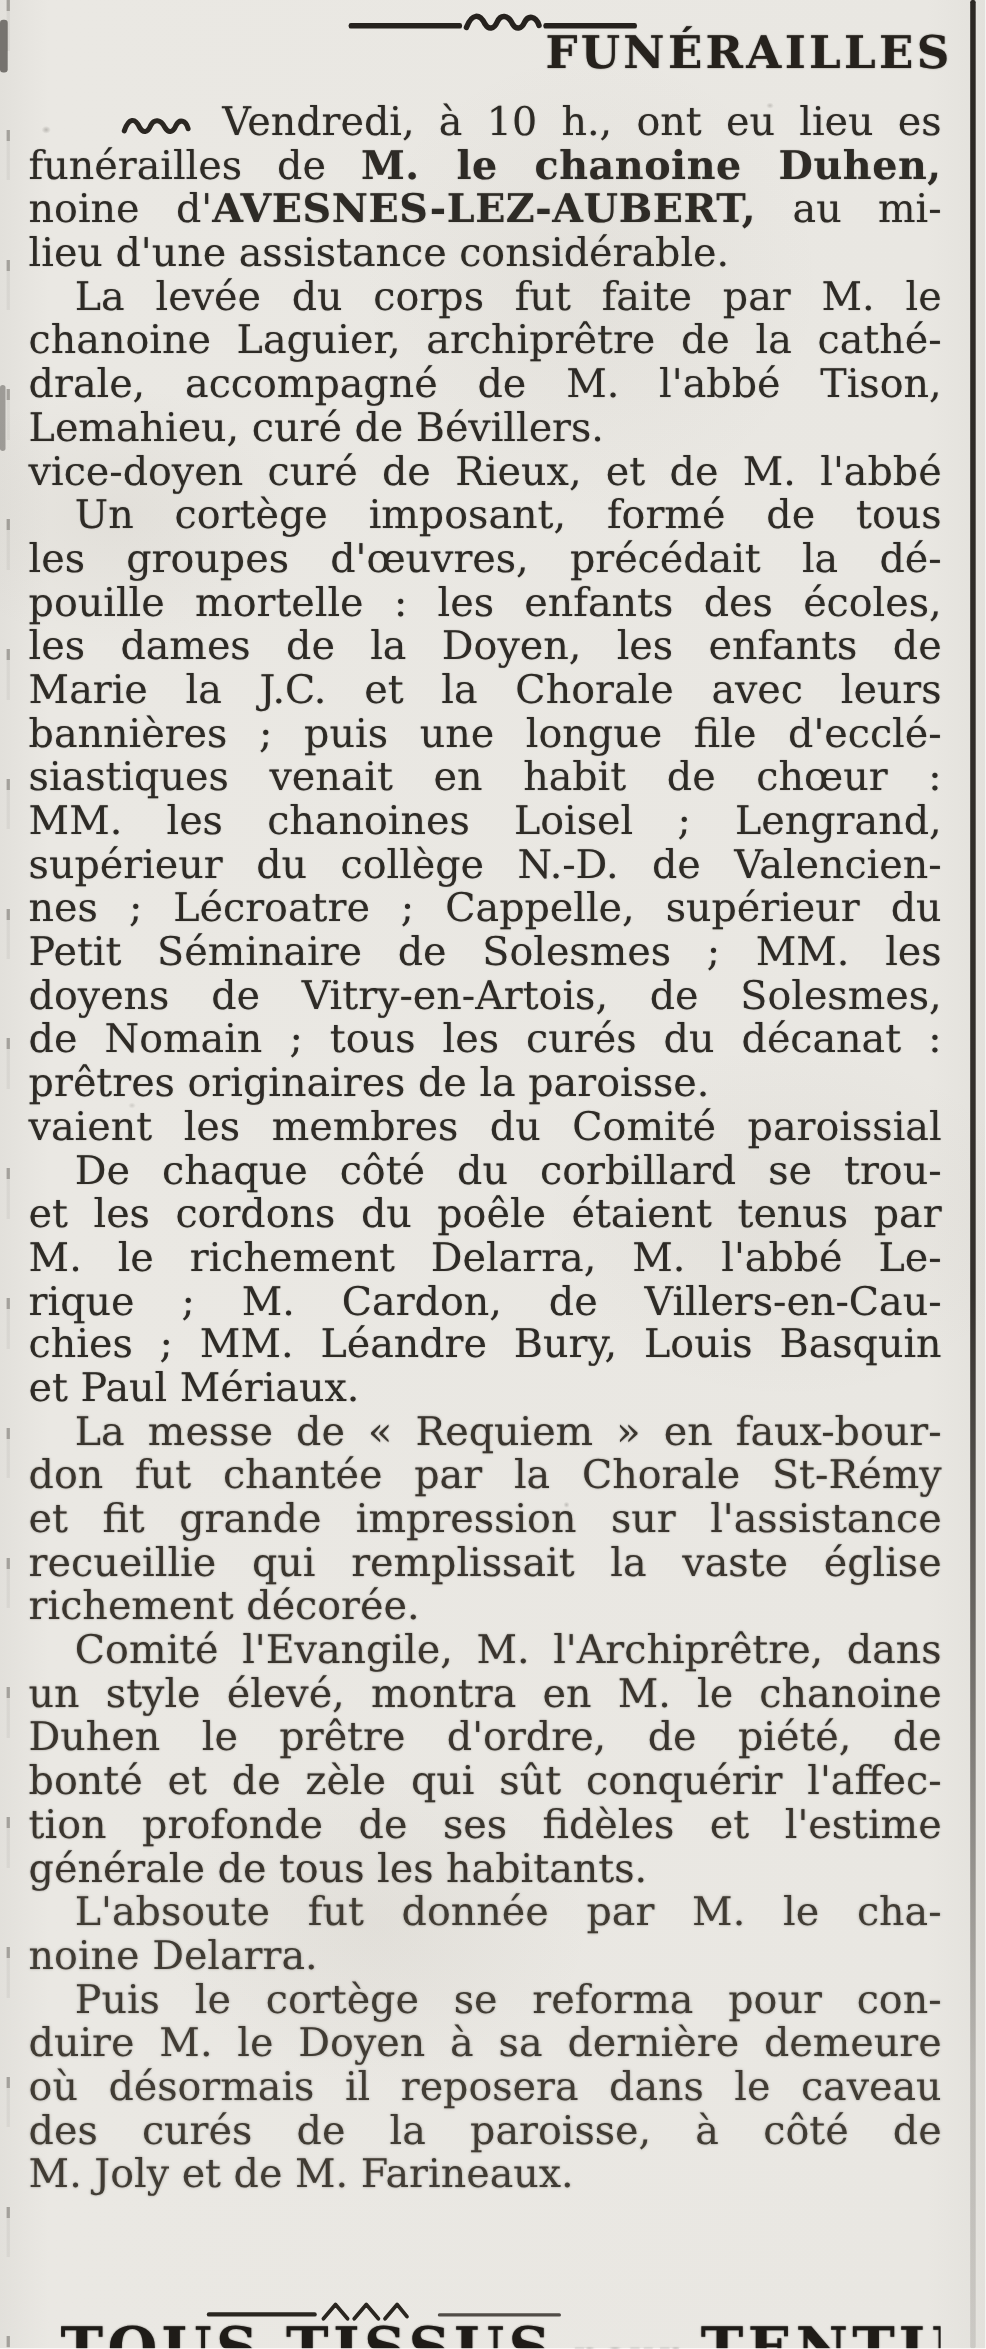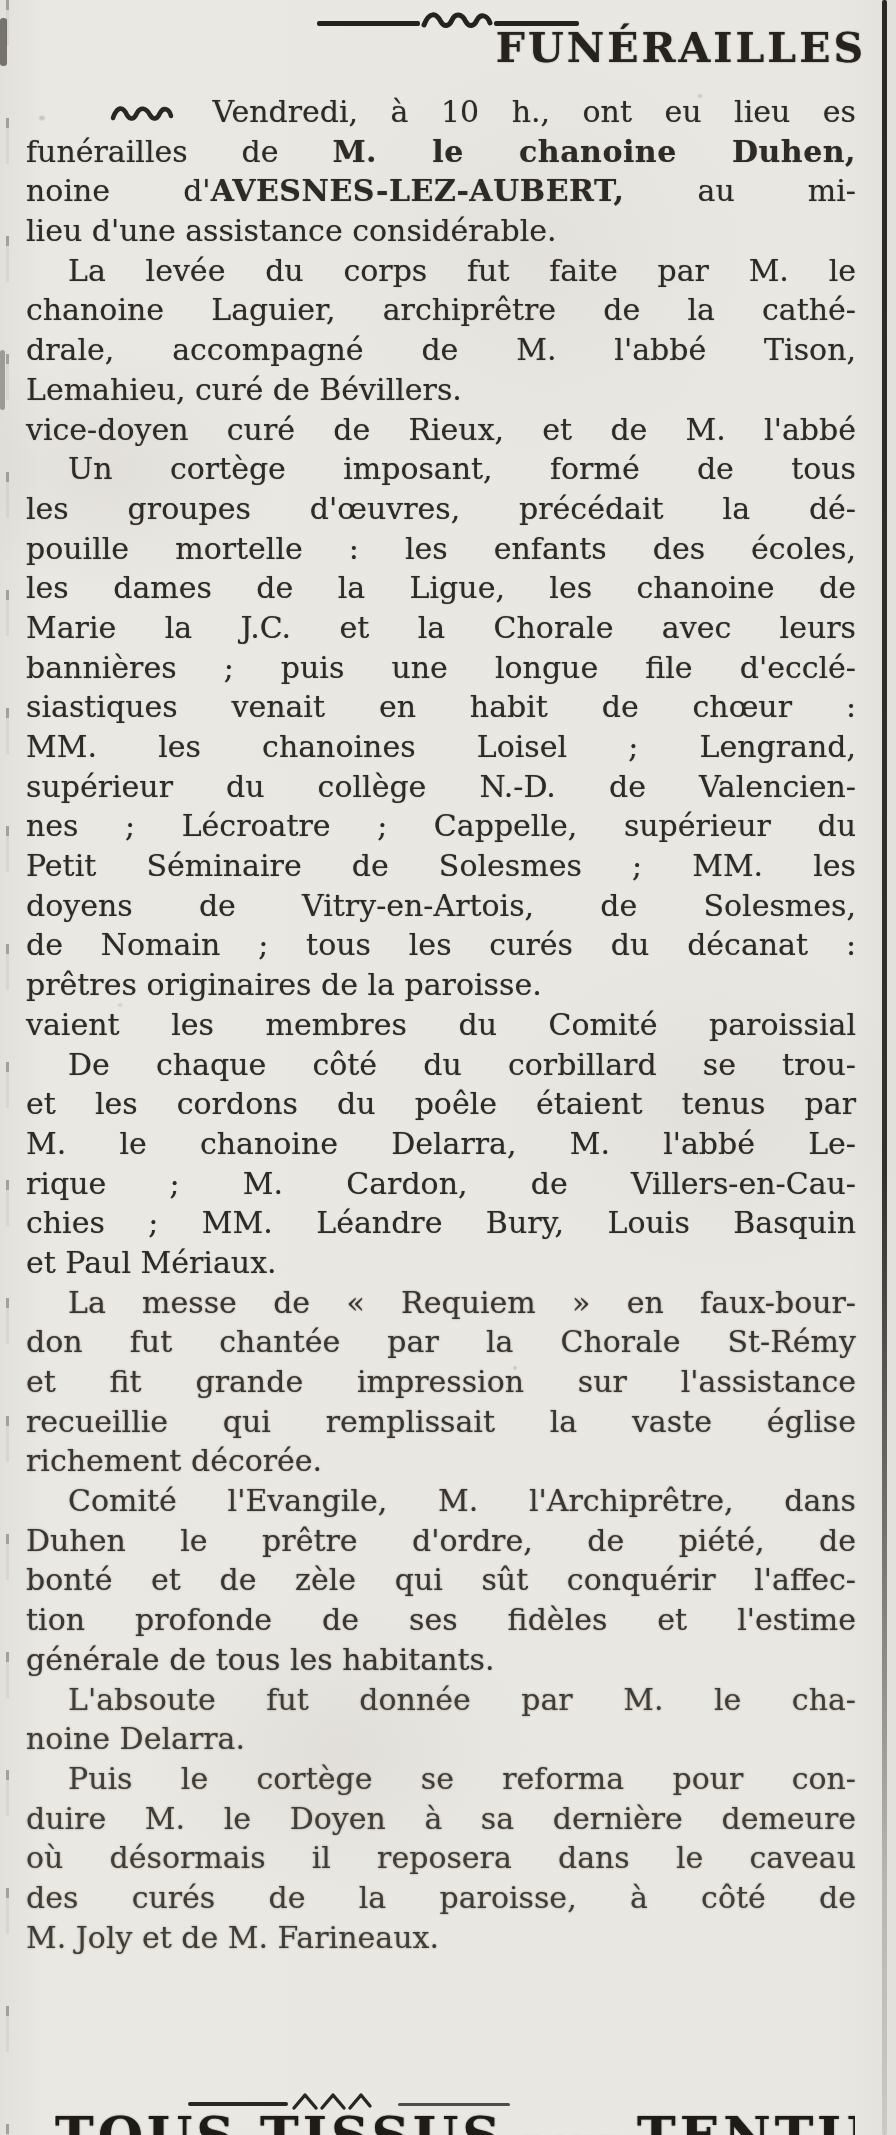--- a/index.html
+++ b/index.html
@@ -50,21 +50,21 @@
     position:absolute;top:24px;left:0;width:866px;
     text-align:right;
     font-weight:bold;font-size:41px;letter-spacing:3px;
     color:#26221d;
     text-shadow:0 0 1.4px rgba(38,34,29,.65);
   }
 
   
   .body-text{
     position:absolute;left:26px;top:92px;width:830px;
-    font-size:30px;
+    font-size:36px;
     text-shadow:0 0 1.1px rgba(46,43,38,.5);
   }
   .line{
     height:39.7px;line-height:39.7px;
     text-align:justify;text-align-last:justify;
     white-space:nowrap;
     overflow:visible;
   }
   .line.last{text-align-last:left;}
   .line.first{text-indent:42px;}
@@ -129,50 +129,51 @@
         <div class="line first"><span>La levée du corps fut faite par M. le</span></div>
         <div class="line"><span>chanoine Laguier, archiprêtre de la cathé-</span></div>
         <div class="line"><span>drale, accompagné de M. l'abbé Tison,</span></div>
         <div class="line last"><span>Lemahieu, curé de Bévillers.</span></div>
         <div class="line"><span>vice-doyen curé de Rieux, et de M. l'abbé</span></div>
       </div>
       <div class="paragraph">
         <div class="line first"><span>Un cortège imposant, formé de tous</span></div>
         <div class="line"><span>les groupes d'œuvres, précédait la dé-</span></div>
         <div class="line"><span>pouille mortelle : les enfants des écoles,</span></div>
-        <div class="line"><span>les dames de la Ligue, les chanoine de</span></div>
+        <div class="line"><span>les dames de la Doyen, les enfants de</span></div>
         <div class="line"><span>Marie la J.C. et la Chorale avec leurs</span></div>
         <div class="line"><span>bannières ; puis une longue file d'ecclé-</span></div>
         <div class="line"><span>siastiques venait en habit de chœur :</span></div>
         <div class="line"><span>MM. les chanoines Loisel ; Lengrand,</span></div>
         <div class="line"><span>supérieur du collège N.-D. de Valencien-</span></div>
         <div class="line"><span>nes ; Lécroatre ; Cappelle, supérieur du</span></div>
         <div class="line"><span>Petit Séminaire de Solesmes ; MM. les</span></div>
         <div class="line"><span>doyens de Vitry-en-Artois, de Solesmes,</span></div>
         <div class="line"><span>de Nomain ; tous les curés du décanat :</span></div>
         <div class="line last"><span>prêtres originaires de la paroisse.</span></div>
       </div>
       <div class="paragraph">
         <div class="line"><span>vaient les membres du Comité paroissial</span></div>
         <div class="line first"><span>De chaque côté du corbillard se trou-</span></div>
         <div class="line"><span>et les cordons du poêle étaient tenus par</span></div>
-        <div class="line"><span>M. le chanoine Delarra, M. l'abbé Le-</span></div>
+        <div class="line"><span>M. le richement Delarra, M. l'abbé Le-</span></div>
         <div class="line"><span>rique ; M. Cardon, de Villers-en-Cau-</span></div>
         <div class="line"><span>chies ; MM. Léandre Bury, Louis Basquin</span></div>
         <div class="line last"><span>et Paul Mériaux.</span></div>
       </div>
       <div class="paragraph">
         <div class="line first"><span>La messe de « Requiem » en faux-bour-</span></div>
         <div class="line"><span>don fut chantée par la Chorale St-Rémy</span></div>
         <div class="line"><span>et fit grande impression sur l'assistance</span></div>
         <div class="line"><span>recueillie qui remplissait la vaste église</span></div>
         <div class="line last"><span>richement décorée.</span></div>
       </div>
       <div class="paragraph">
         <div class="line first"><span>Comité l'Evangile, M. l'Archiprêtre, dans</span></div>
+        <div class="line"><span>un style élevé, montra en M. le chanoine</span></div>
         <div class="line"><span>Duhen le prêtre d'ordre, de piété, de</span></div>
         <div class="line"><span>bonté et de zèle qui sût conquérir l'affec-</span></div>
         <div class="line"><span>tion profonde de ses fidèles et l'estime</span></div>
         <div class="line last"><span>générale de tous les habitants.</span></div>
       </div>
       <div class="paragraph">
         <div class="line first"><span>L'absoute fut donnée par M. le cha-</span></div>
         <div class="line last"><span>noine Delarra.</span></div>
       </div>
       <div class="paragraph">

